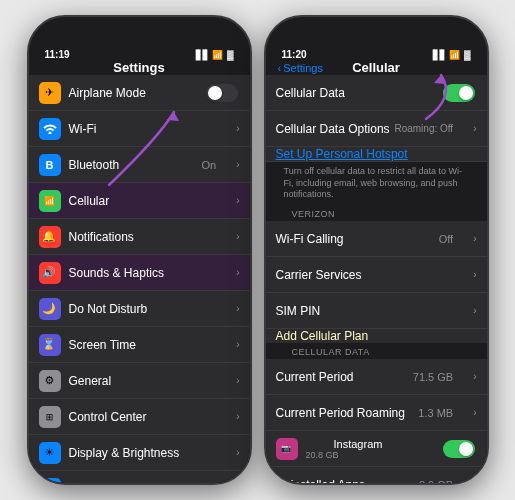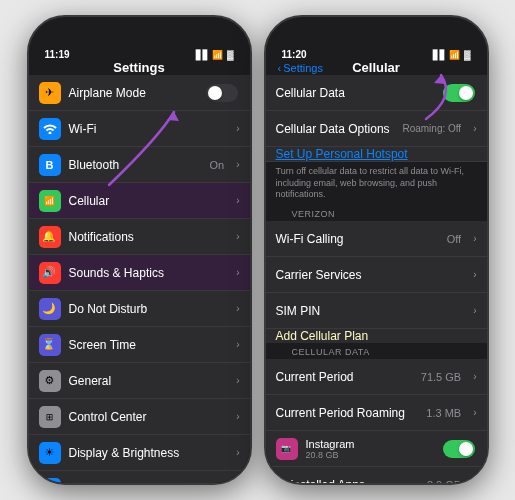--- a/index.html
+++ b/index.html
@@ -108,21 +108,21 @@
 
     .row-label {
       flex: 1;
       color: #fff;
       font-size: 12px;
     }
 
     .row-value {
       color: #8e8e93;
       font-size: 11px;
-      margin-right: 12px;
+      margin-right: 20px;
     }
 
     .row-chevron {
       color: #8e8e93;
       font-size: 10px;
     }
 
     
     .toggle {
       width: 32px;
@@ -161,21 +161,21 @@
       padding: 0 10px;
       border-bottom: 0.5px solid #3a3a3c;
     }
     .blue-link-text {
       color: #0a84ff;
       font-size: 12px;
       text-decoration: underline;
     }
 
     .hint-text {
-      padding: 4px 10px;
+      padding: 4px 18px;
       font-size: 9px;
       color: #8e8e93;
       line-height: 1.3;
       background: #1c1c1e;
     }
 
     .add-plan-row {
       height: 36px;
       background: #2c2c2e;
       display: flex;
@@ -420,21 +420,21 @@
         <span class="row-label">Current Period Roaming</span>
         <span class="row-value">1.3 MB</span>
         <span class="row-chevron">›</span>
       </div>
 
       <div class="row">
         <div class="data-app-icon" style="background:#c13584;">
           <span style="color:white;font-size:8px;">📷</span>
         </div>
         <div style="flex:1;">
-          <div style="color:#fff;font-size:11px;">Instagram</div>
+          <div style="color:#fff;font-size:11px;margin-left:28px;">Instagram</div>
           <div style="color:#8e8e93;font-size:9px;">20.8 GB</div>
         </div>
         <div class="toggle on">
           <div class="toggle-thumb"></div>
         </div>
       </div>
 
       <div class="row">
         <span class="row-label">Uninstalled Apps</span>
         <span class="row-value">8.9 GB</span>

